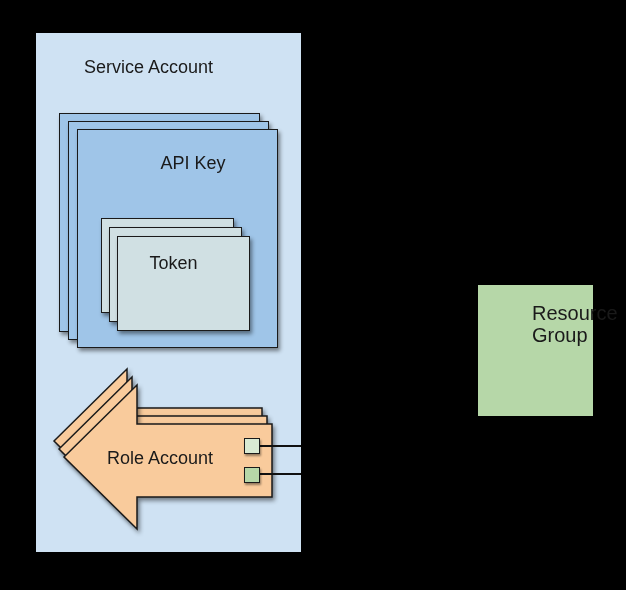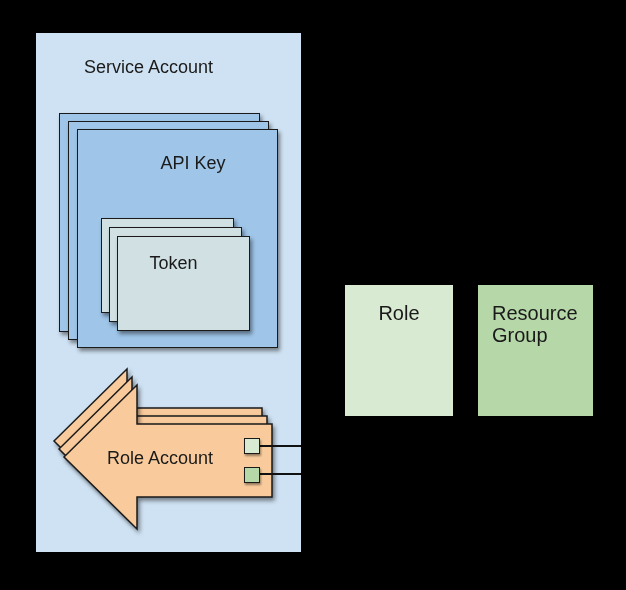--- a/index.html
+++ b/index.html
@@ -104,21 +104,18 @@
     <polygon class="arrow-poly" points="64,457 137,385 137,424 272,424 272,497 137,497 137,529"></polygon>
   </svg>
   <div class="abs label rb-label">Role Account</div>
 
   <div class="abs connector conn-1"></div>
   <div class="abs connector conn-2"></div>
 
   <div class="abs port port-role"></div>
   <div class="abs port port-rg"></div>
 
-  <div class="abs role-box">
-    <span class="label big-label">Role</span>
-  </div>
 
   <div class="abs rg-box">
-    <span class="label big-label" style="white-space:normal;text-align:left;display:block;">Resource Group</span>
+    <span class="label big-label" style="white-space:normal;text-align:left;display:block;margin-left:40px;">Resource Group</span>
   </div>
 
 </div>
 
 </body></html>

